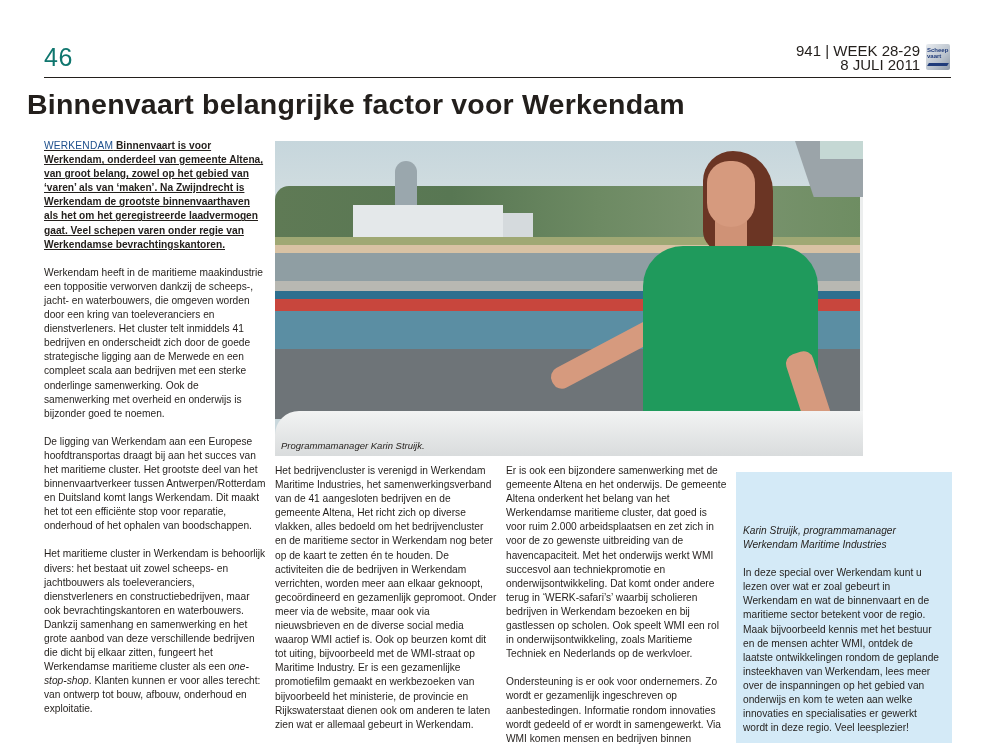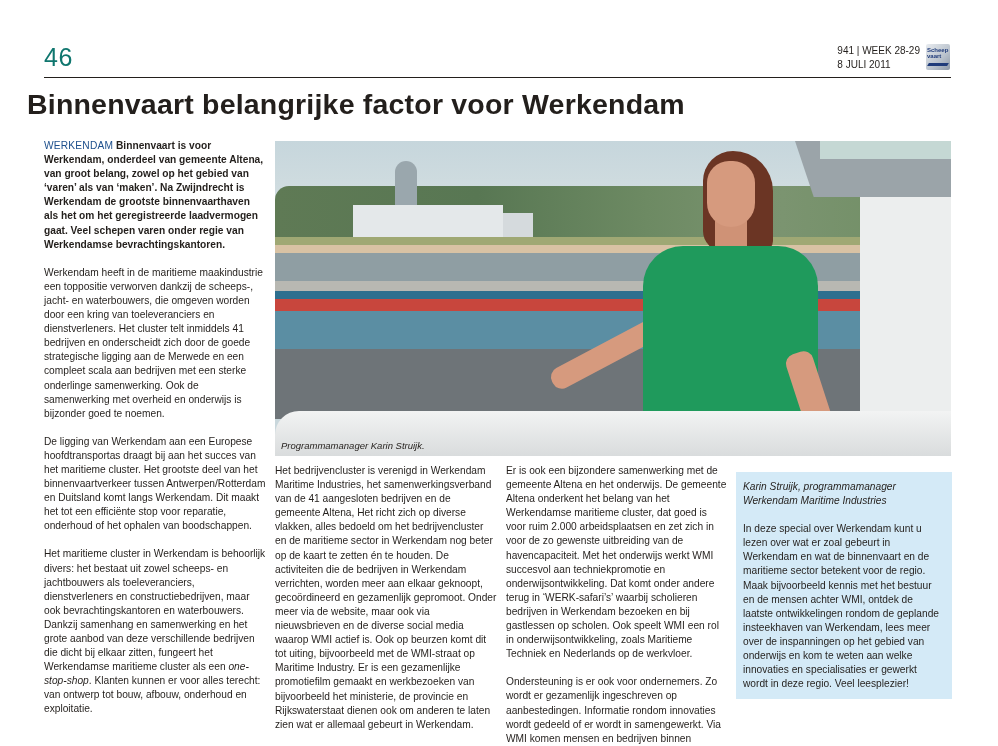--- a/index.html
+++ b/index.html
@@ -1,39 +1,39 @@
 <!DOCTYPE html>
 <html><head>
 <meta charset="utf-8">
 <style>
   * { box-sizing: border-box; margin: 0; padding: 0; }
   html, body { width: 998px; height: 746px; background: #ffffff; overflow: hidden; }
   body { position: relative; font-family: "Liberation Sans", "DejaVu Sans", sans-serif; color: #231f1c; }
 
   .page-number { position: absolute; left: 44px; top: 43px; font-size: 25px; font-weight: 400; color: #0f766e; letter-spacing: 0.5px; }
-  .issue-info { position: absolute; right: 78px; top: 44px; text-align: left; font-size: 10px; line-height: 14px; color: #231f1c; }
+  .issue-info { position: absolute; right: 78px; top: 44px; text-align: right; font-size: 15px; line-height: 14px; color: #231f1c; }
   .logo { position: absolute; left: 926px; top: 44px; width: 24px; height: 26px; background: linear-gradient(135deg,#e8ebef 0%,#b9c2cc 60%,#8d99a8 100%); border-radius: 2px; overflow: hidden; }
   .logo span { position: absolute; left: 1px; top: 3px; font-size: 6px; line-height: 6px; font-weight: 700; color: #1f3b7a; }
   .logo .wave { position: absolute; left: 2px; bottom: 4px; width: 20px; height: 3px; background: #1f3b7a; transform: skewX(-30deg); }
   .rule { position: absolute; left: 44px; top: 77px; width: 907px; height: 1px; background: #231f1c; }
 
   .headline { position: absolute; left: 27px; top: 88px; font-size: 28.5px; font-weight: 700; color: #231f1c; letter-spacing: 0.2px; white-space: nowrap; }
 
   .col { position: absolute; font-size: 10.2px; line-height: 14.1px; color: #231f1c; }
   .col p { margin-bottom: 14px; }
   .col1 { left: 44px; top: 139px; width: 222px; }
   .col2 { left: 275px; top: 464px; width: 222px; }
   .col3 { left: 506px; top: 464px; width: 222px; }
   .col4 { left: 736px; top: 464px; width: 216px; }
 
-  .lead { font-weight: 700; }
+  .lead { font-weight: 700; text-decoration: underline; }
   .dateline { color: #1d4f8c; font-weight: 400; letter-spacing: 0.2px; }
   em { font-style: italic; }
 
-  .photo { position: absolute; left: 275px; top: 141px; width: 676px; height: 315px; overflow: hidden; background: #c9d7dc; }
+  .photo { position: absolute; left: 275px; top: 141px; width: 588px; height: 315px; overflow: hidden; background: #c9d7dc; }
   .photo .sky { position: absolute; left: 0; top: 0; width: 100%; height: 80px; background: linear-gradient(#c6d6dc, #d6e0e2); }
   .photo .trees { position: absolute; left: 0; top: 45px; width: 100%; height: 55px; background: linear-gradient(90deg,#5f7a55 0%,#587753 30%,#6d8a63 55%,#7b9470 75%,#6e8d62 100%); border-radius: 14px 20px 0 0; }
   .photo .tower { position: absolute; left: 120px; top: 20px; width: 22px; height: 50px; background: #9aa7ad; border-radius: 11px 11px 0 0; }
   .photo .hall { position: absolute; left: 78px; top: 64px; width: 150px; height: 32px; background: #e4e8ea; }
   .photo .hall2 { position: absolute; left: 228px; top: 72px; width: 30px; height: 24px; background: #d5dadd; }
   .photo .bank { position: absolute; left: 0; top: 96px; width: 100%; height: 10px; background: #9fa874; }
   .photo .sand { position: absolute; left: 0; top: 104px; width: 100%; height: 8px; background: #d8c2a4; }
   .photo .water { position: absolute; left: 0; top: 112px; width: 100%; height: 30px; background: #8f9ea3; }
   .photo .barge1 { position: absolute; left: 0; top: 140px; width: 100%; height: 12px; background: #b8b8b2; }
   .photo .barge-blue { position: absolute; left: 0; top: 150px; width: 100%; height: 10px; background: #2d6f8e; }
@@ -46,21 +46,21 @@
   .photo .cabin-glass { position: absolute; left: 545px; top: 0; width: 131px; height: 18px; background: #c5d8d4; }
   .photo .person-hair { position: absolute; left: 428px; top: 10px; width: 70px; height: 100px; background: #6b3524; border-radius: 30px 40px 10px 20px; }
   .photo .person-face { position: absolute; left: 432px; top: 20px; width: 48px; height: 66px; background: #d69a7e; border-radius: 22px 22px 24px 24px; }
   .photo .person-neck { position: absolute; left: 440px; top: 80px; width: 32px; height: 40px; background: #cf9276; }
   .photo .person-body { position: absolute; left: 368px; top: 105px; width: 175px; height: 185px; background: #1f9a5c; border-radius: 40px 40px 6px 6px; }
   .photo .arm-left { position: absolute; left: 270px; top: 200px; width: 130px; height: 22px; background: #d69a7e; transform: rotate(-28deg); border-radius: 10px; }
   .photo .arm-right { position: absolute; left: 520px; top: 210px; width: 28px; height: 80px; background: #d69a7e; transform: rotate(-18deg); border-radius: 10px; }
   .caption { position: absolute; left: 6px; bottom: 5px; font-size: 9.5px; font-style: italic; color: #231f1c; }
 
   .quote-box { background: #d4eaf7; padding: 8px 8px 8px 7px; margin-top: 8px; font-size: 10.2px; line-height: 14.1px; }
-  .quote-box .byline { font-style: italic; margin-bottom: 14px; }
+  .quote-box .byline { font-style: italic; margin-bottom: 14px; margin-top: 44px; }
 </style>
 </head>
 <body>
 
 <div class="page-number">46</div>
 <div class="issue-info">
   <div>941 | WEEK 28-29</div>
   <div>8 JULI 2011</div>
 </div>
 <div class="logo">

